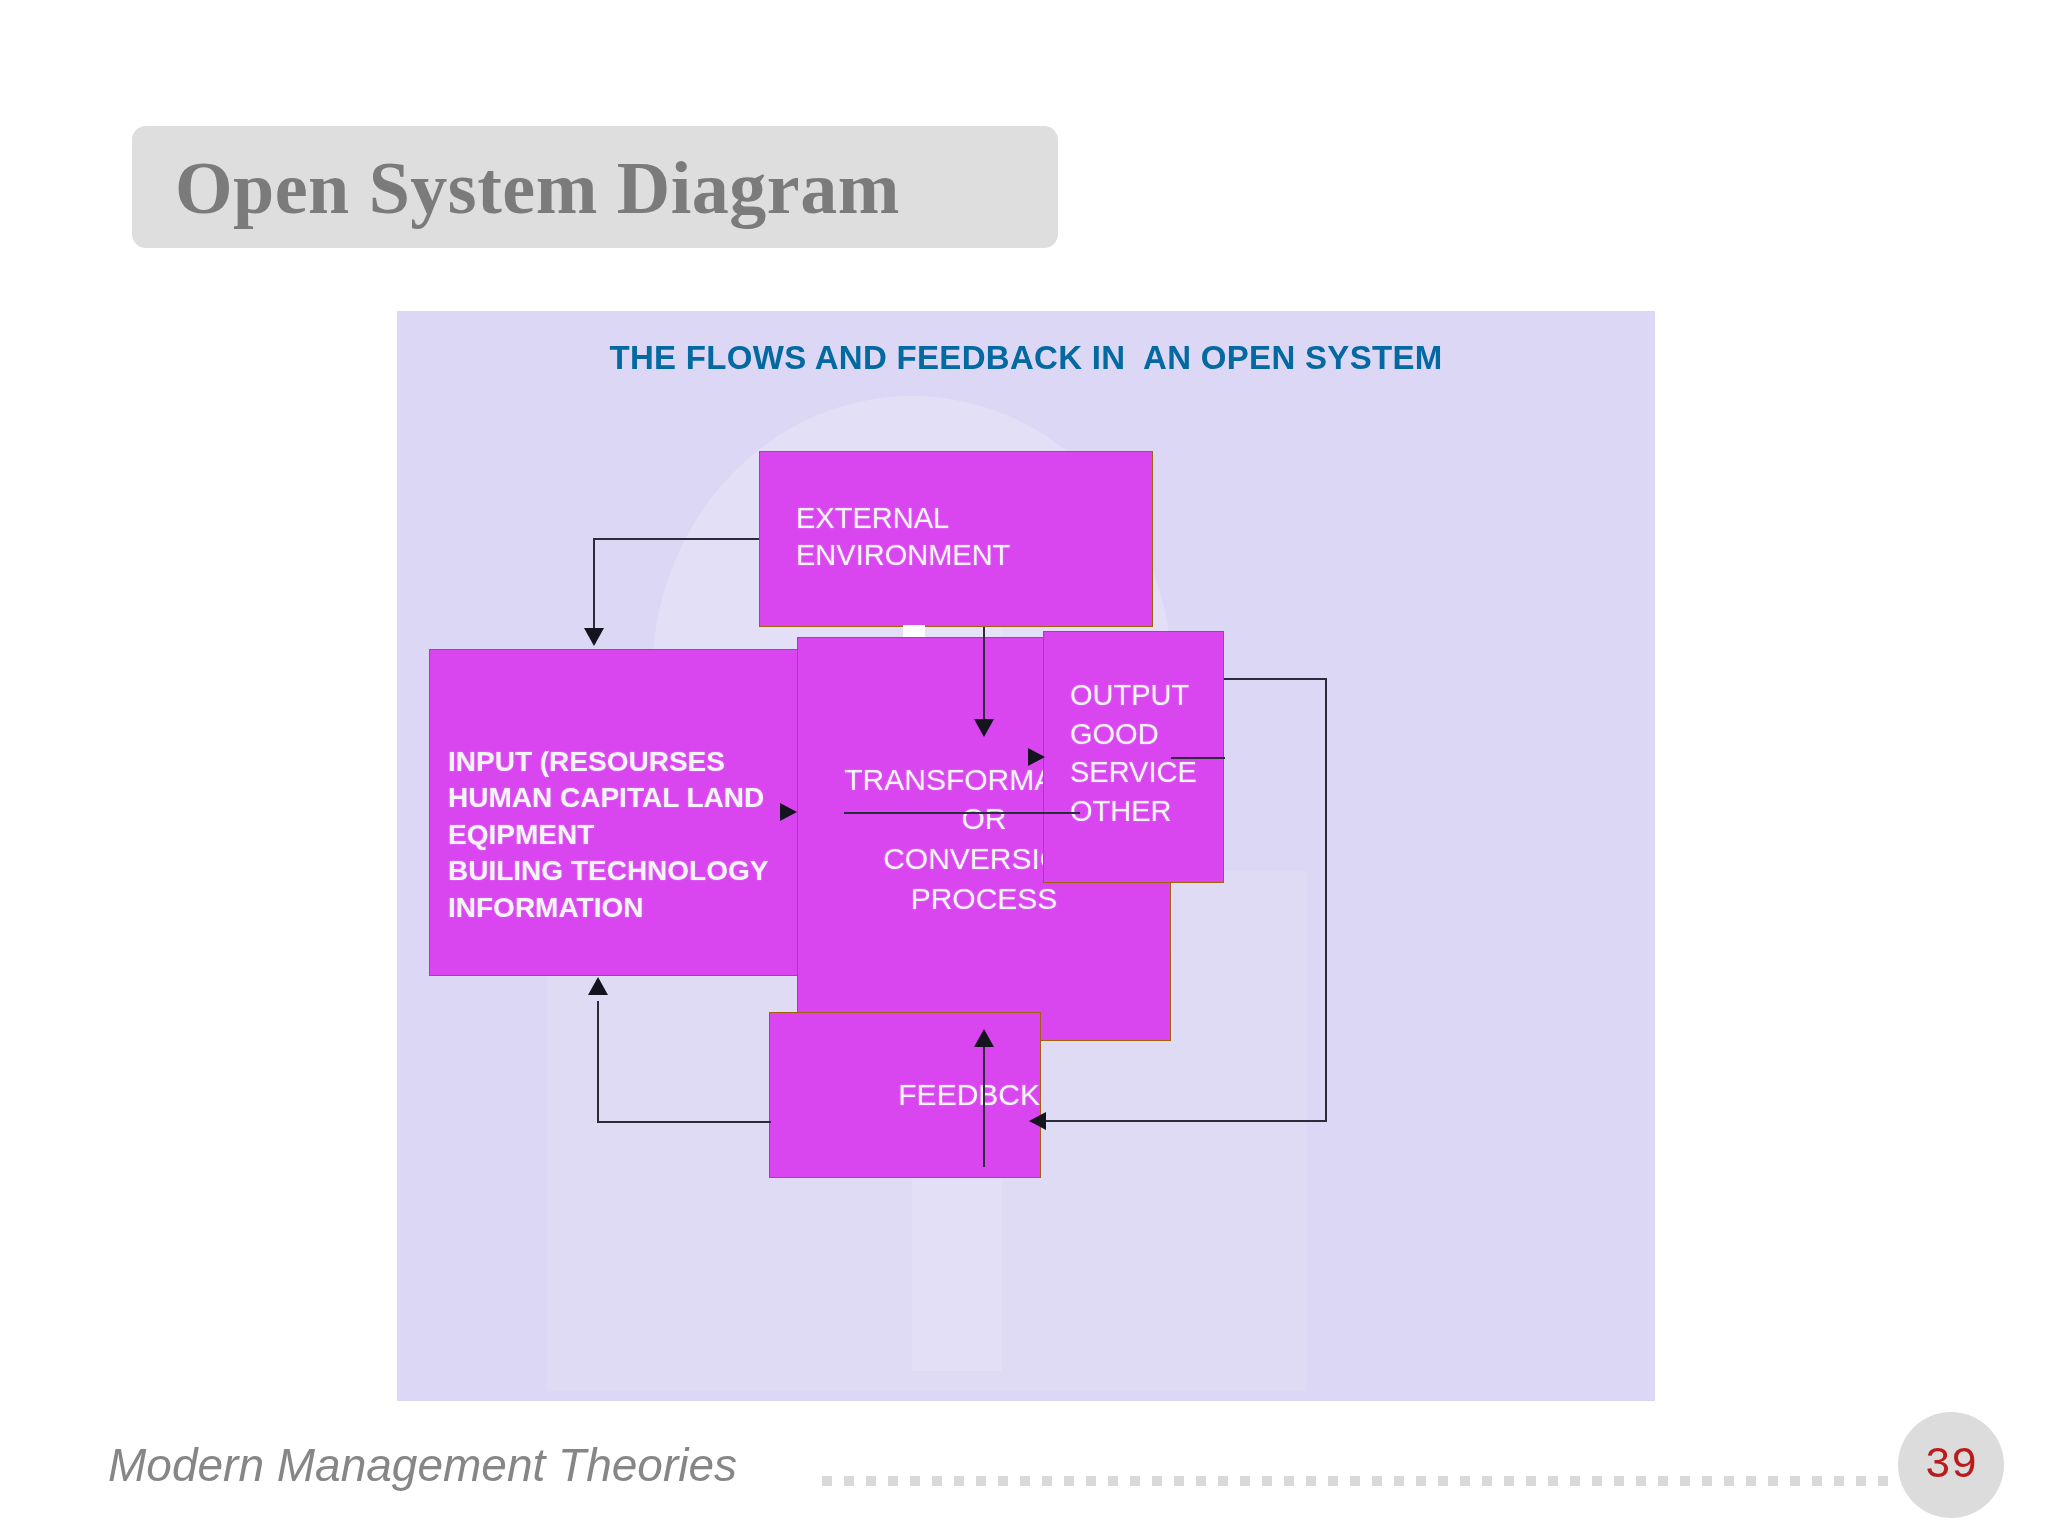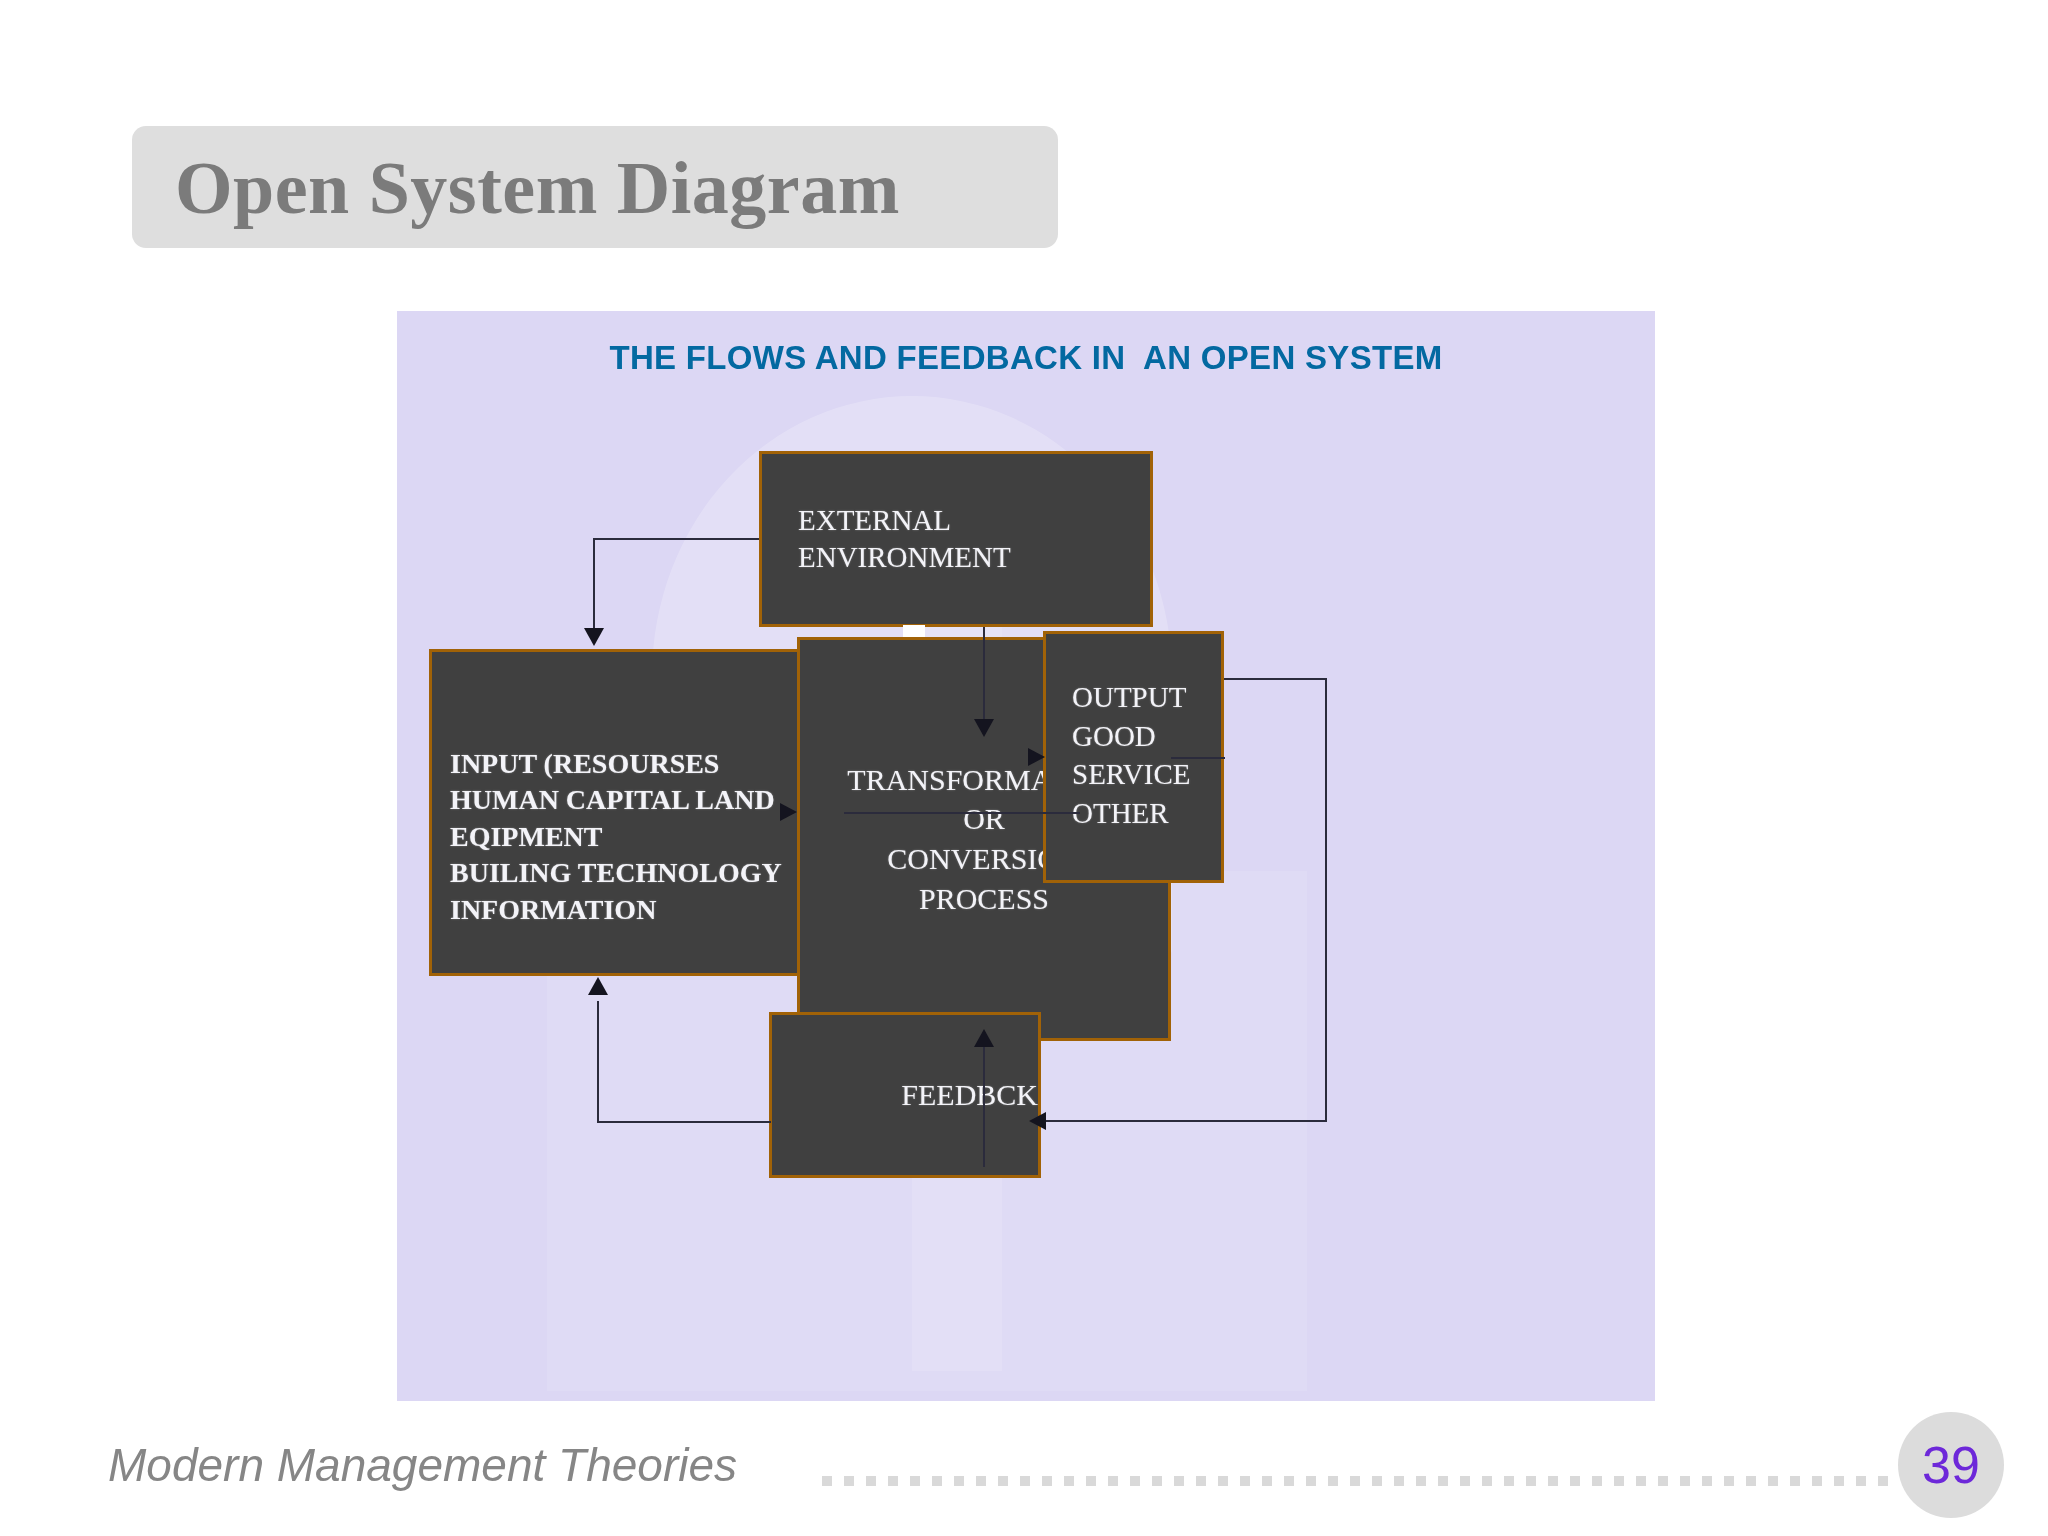--- a/index.html
+++ b/index.html
@@ -81,24 +81,24 @@
     font-weight: bold;
     font-size: 33px;
     color: #0369a1;
     letter-spacing: 0.3px;
     white-space: pre;
   }
 
   
   .node {
     position: absolute;
-    background: #404040;
-    border: 3px solid #a16207;
+    background: #d946ef;
+    border: 1px solid #a16207;
     color: #f3f3f8;
-    font-family: Liberation Serif, serif;
+    font-family: Liberation Sans, sans-serif;
     font-size: 29px;
     line-height: 1.26;
     box-sizing: border-box;
     text-shadow: 0 0 2px rgba(255,255,255,0.35);
   }
   .node .lines { display: block; }
   .node .ln { display: block; white-space: nowrap; }
 
   #node-external {
     left: 362px; top: 140px; width: 394px; height: 176px;
@@ -205,23 +205,23 @@
     position: absolute;
     left: 1898px;
     top: 1412px;
     width: 106px;
     height: 106px;
     border-radius: 50%;
     background: #dcdcdc;
     display: flex;
     align-items: center;
     justify-content: center;
-    font-family: Liberation Sans, sans-serif;
-    font-size: 52px;
-    color: #6d28d9;
+    font-family: Liberation Mono, monospace;
+    font-size: 44px;
+    color: #b91c1c;
   }
 </style>
 </head>
 <body>
 
 <div id="title-plate"></div>
 <div id="slide-title">Open System Diagram</div>
 
 <div id="diagram-panel">
 

